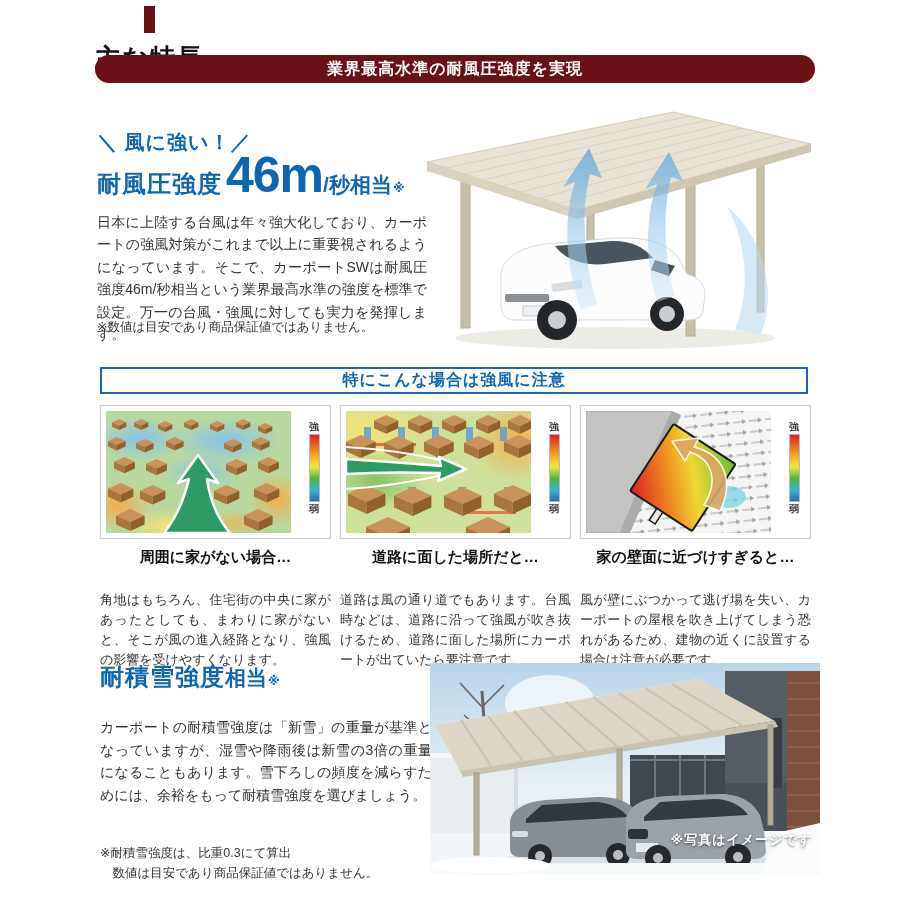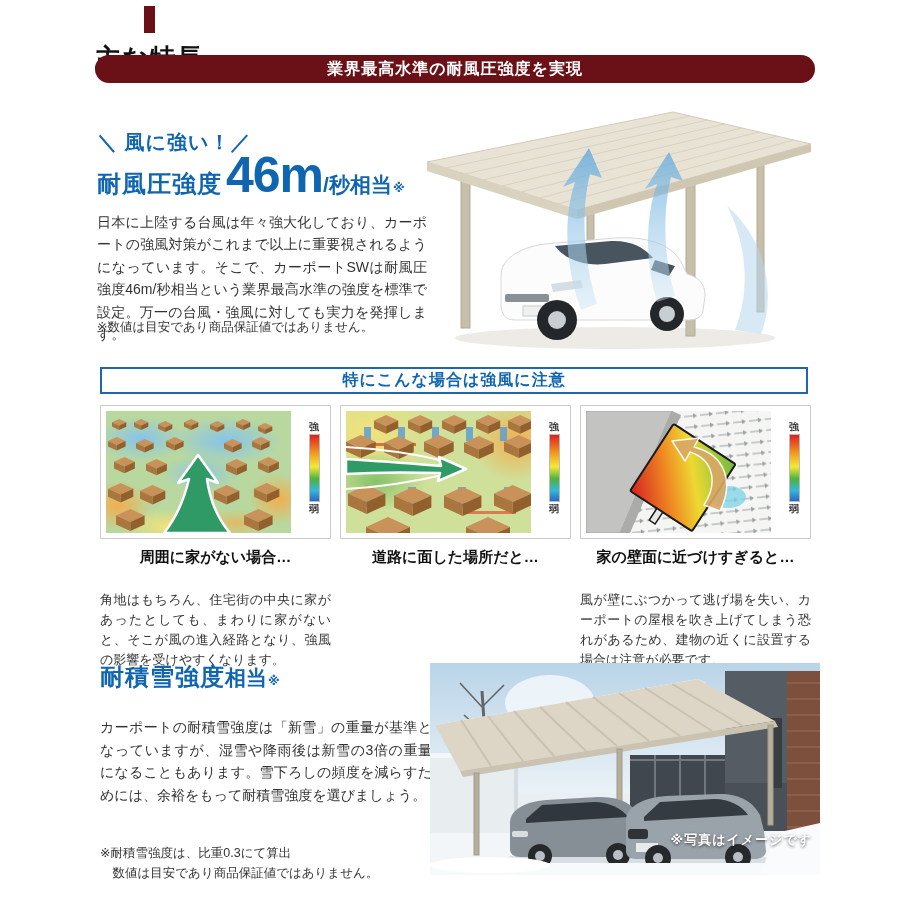--- a/index.html
+++ b/index.html
@@ -248,20 +248,21 @@
         <path d="M0,78 C38,76 72,70 106,62" stroke="#fff" stroke-width="2.2" fill="none"></path>
         <path d="M0,48 C30,50 60,52 95,55 L93,46 L120,58 L92,70 L94,62 C60,61 30,61 0,63 Z" fill="#2f9a66" stroke="#ffffff" stroke-width="2.5" stroke-linejoin="round"></path>
       </svg>
       <div class="scalebox">
         <span class="scale-label">強</span>
         <span class="scale-bar"></span>
         <span class="scale-label">弱</span>
       </div>
     </div>
     <div class="case-caption">道路に面した場所だと…</div>
+    <div class="case-body">道路は風の通り道でもあります。台風時などは、道路に沿って強風が吹き抜けるため、道路に面した場所にカーポートが出ていたら要注意です。</div>
   </div>
 
   <div class="case">
     <div class="case-img">
       <svg class="case-scene" width="185" height="122" viewBox="0 0 185 122">
         <defs>
           <pattern id="vf" width="16" height="11" patternUnits="userSpaceOnUse" patternTransform="rotate(-6)">
             <line x1="1" y1="5" x2="10" y2="5" stroke="#9aa0a2" stroke-width="1"></line>
             <polygon points="10,2.5 14,5 10,7.5" fill="#9aa0a2"></polygon>
           </pattern>

